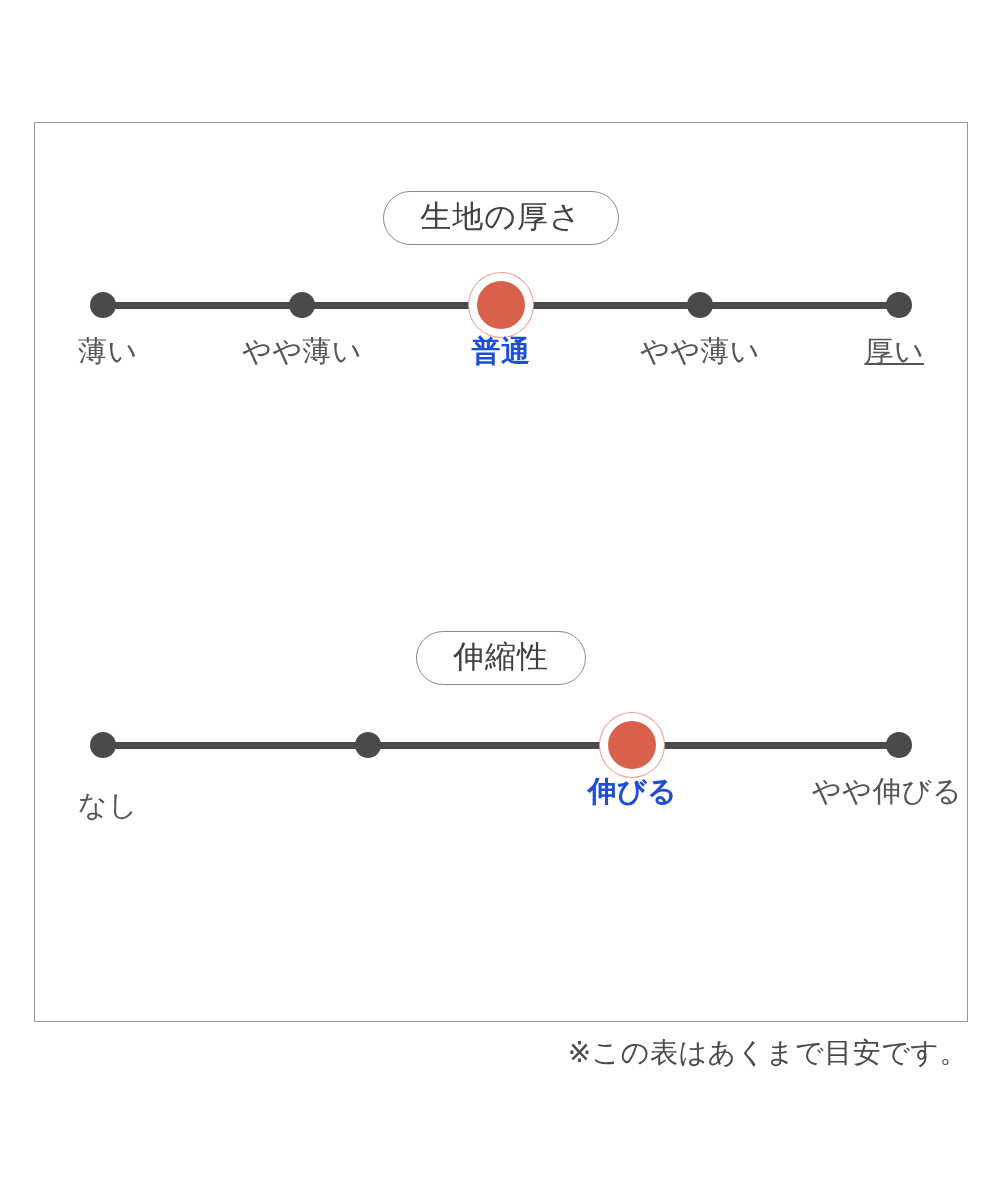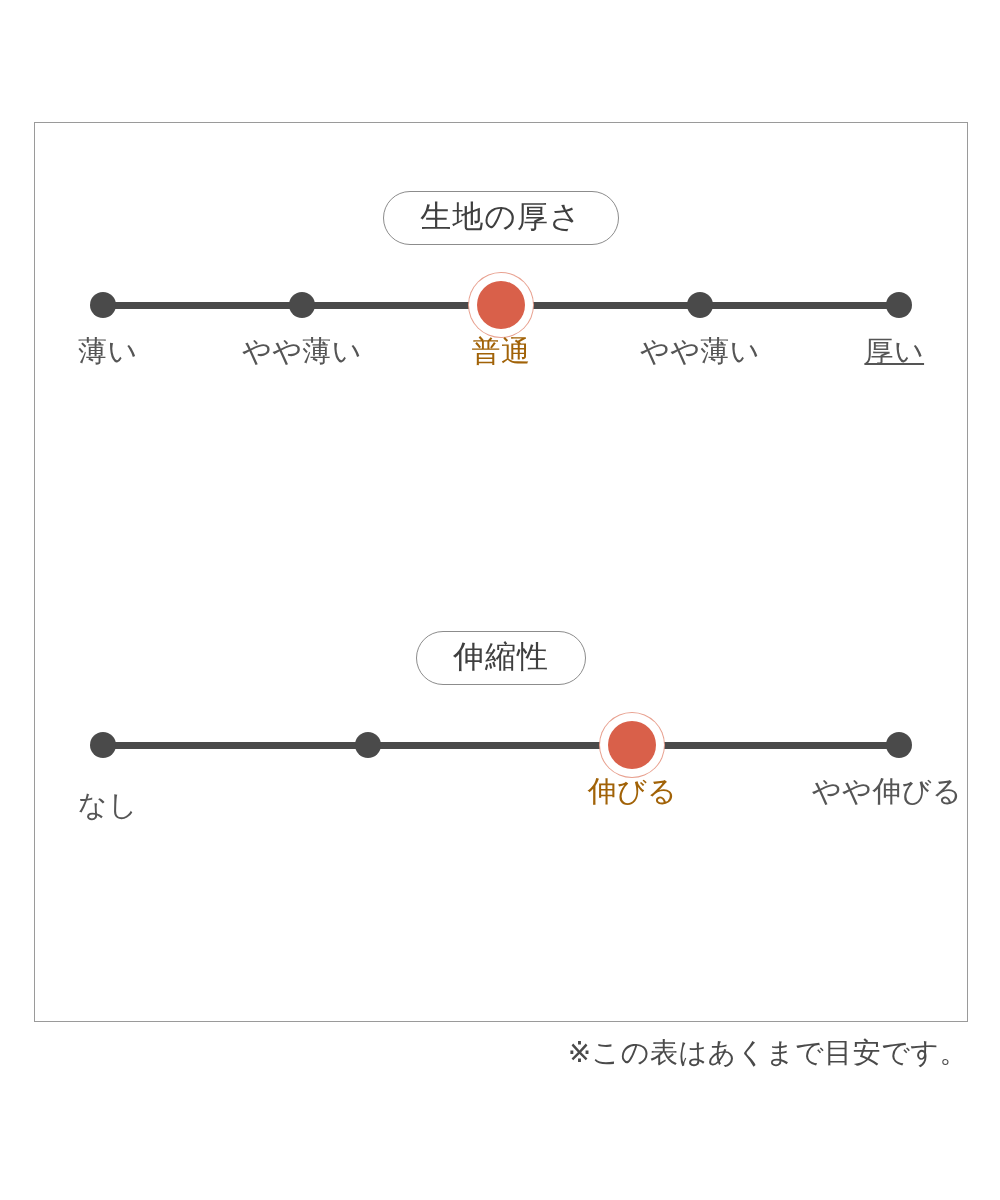--- a/index.html
+++ b/index.html
@@ -100,22 +100,22 @@
     position: absolute;
     top: 0;
     transform: translateX(-50%);
     font-size: 29px;
     line-height: 40px;
     white-space: nowrap;
     color: #555555;
     letter-spacing: 0.5px;
   }
   .scale-label.selected {
-    font-weight: normal;
-    color: #a16207;
+    font-weight: bold;
+    color: #1d4ed8;
   }
   
   .scale-label.edge-first { transform: translateX(-42%); }
   .scale-label.edge-last  { transform: translateX(-58%); }
 
   .slider-gap { height: 32px; }
 
   
   .footnote {
     position: absolute;

